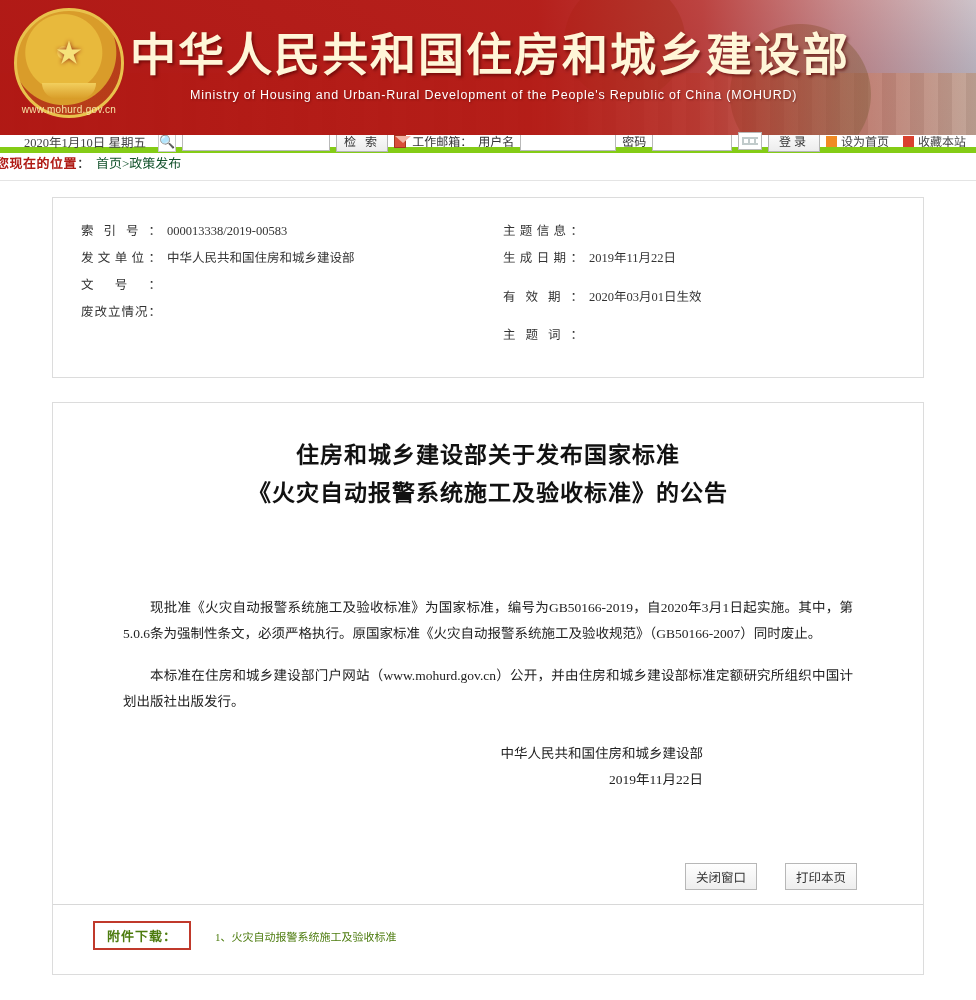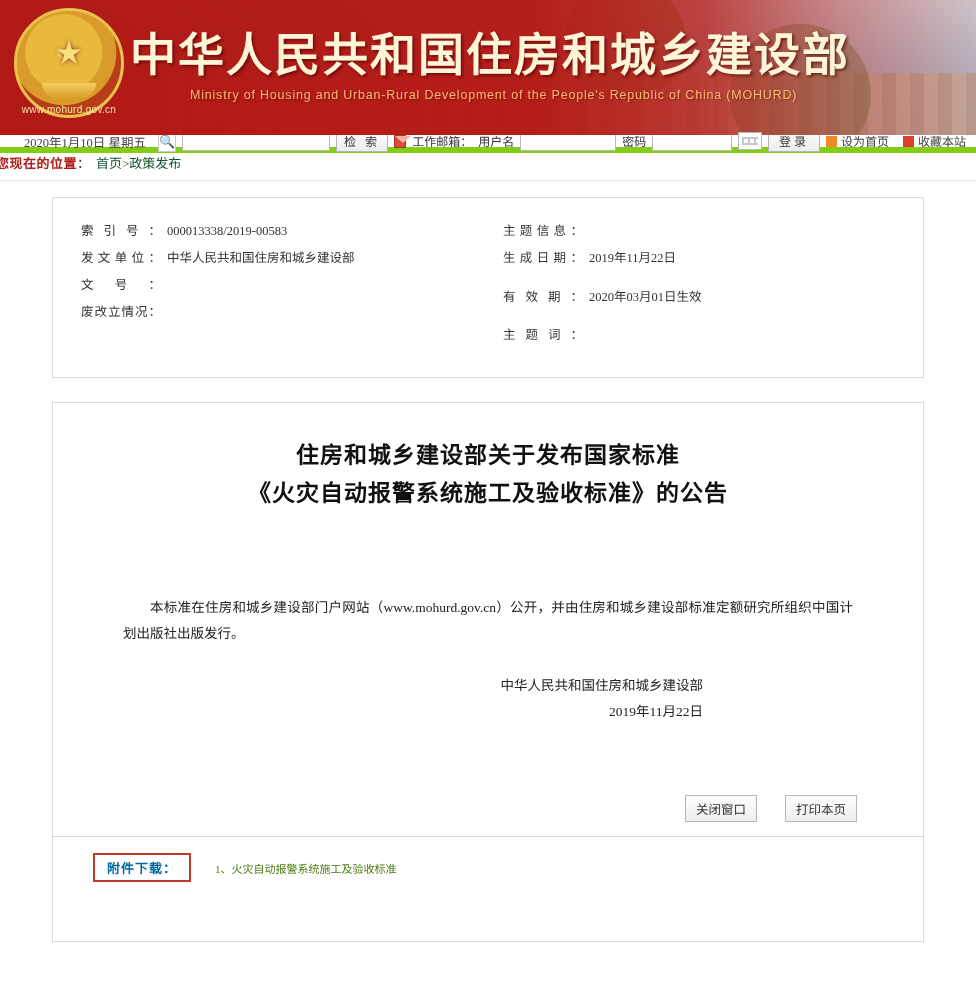--- a/index.html
+++ b/index.html
@@ -101,21 +101,21 @@
     color: #fff6d8;
     font-size: 46px;
     font-weight: bold;
     letter-spacing: 2px;
     text-shadow: 2px 2px 3px rgba(80,0,0,.6);
     font-family: "Liberation Serif", serif;
   }
   .banner-subtitle {
     position: absolute;
     left: 190px; top: 88px;
-    color: #fdba74;
+    color: #ffffff;
     font-size: 12.5px;
     letter-spacing: .8px;
     font-family: "Liberation Sans", sans-serif;
     text-shadow: 1px 1px 2px rgba(80,0,0,.5);
   }
 
   
   .toolbar {
     height: 18px;
     display: flex;
@@ -337,21 +337,21 @@
     margin: 0 -40px;
   }
   .attach {
     display: flex;
     align-items: center;
     padding: 16px 0 24px 0;
     gap: 24px;
   }
   .attach-label {
     border: 2px solid #c0392b;
-    color: #0369a1;
+    color: #4d7c0f;
     font-weight: bold;
     font-size: 13px;
     padding: 3px 12px;
     letter-spacing: 1px;
     background: #fff;
   }
   .attach-item {
     font-size: 11px;
     color: #4d7c0f;
   }
@@ -437,20 +437,21 @@
           </div>
         </div>
       </div>
     </div>
 
     <div class="article-box">
       <div class="art-title">住房和城乡建设部关于发布国家标准</div>
       <div class="art-title">《火灾自动报警系统施工及验收标准》的公告</div>
 
       <div class="art-body">
+        <p class="art-p">现批准《火灾自动报警系统施工及验收标准》为国家标准，编号为GB50166-2019，自2020年3月1日起实施。其中，第5.0.6条为强制性条文，必须严格执行。原国家标准《火灾自动报警系统施工及验收规范》（GB50166-2007）同时废止。</p>
         <p class="art-p">本标准在住房和城乡建设部门户网站（www.mohurd.gov.cn）公开，并由住房和城乡建设部标准定额研究所组织中国计划出版社出版发行。</p>
 
         <div class="art-sign">中华人民共和国住房和城乡建设部</div>
         <div class="art-sign" style="margin-top:0">2019年11月22日</div>
       </div>
 
       <div class="art-actions">
         <span class="act-btn">关闭窗口</span>
         <span class="act-btn">打印本页</span>
       </div>

